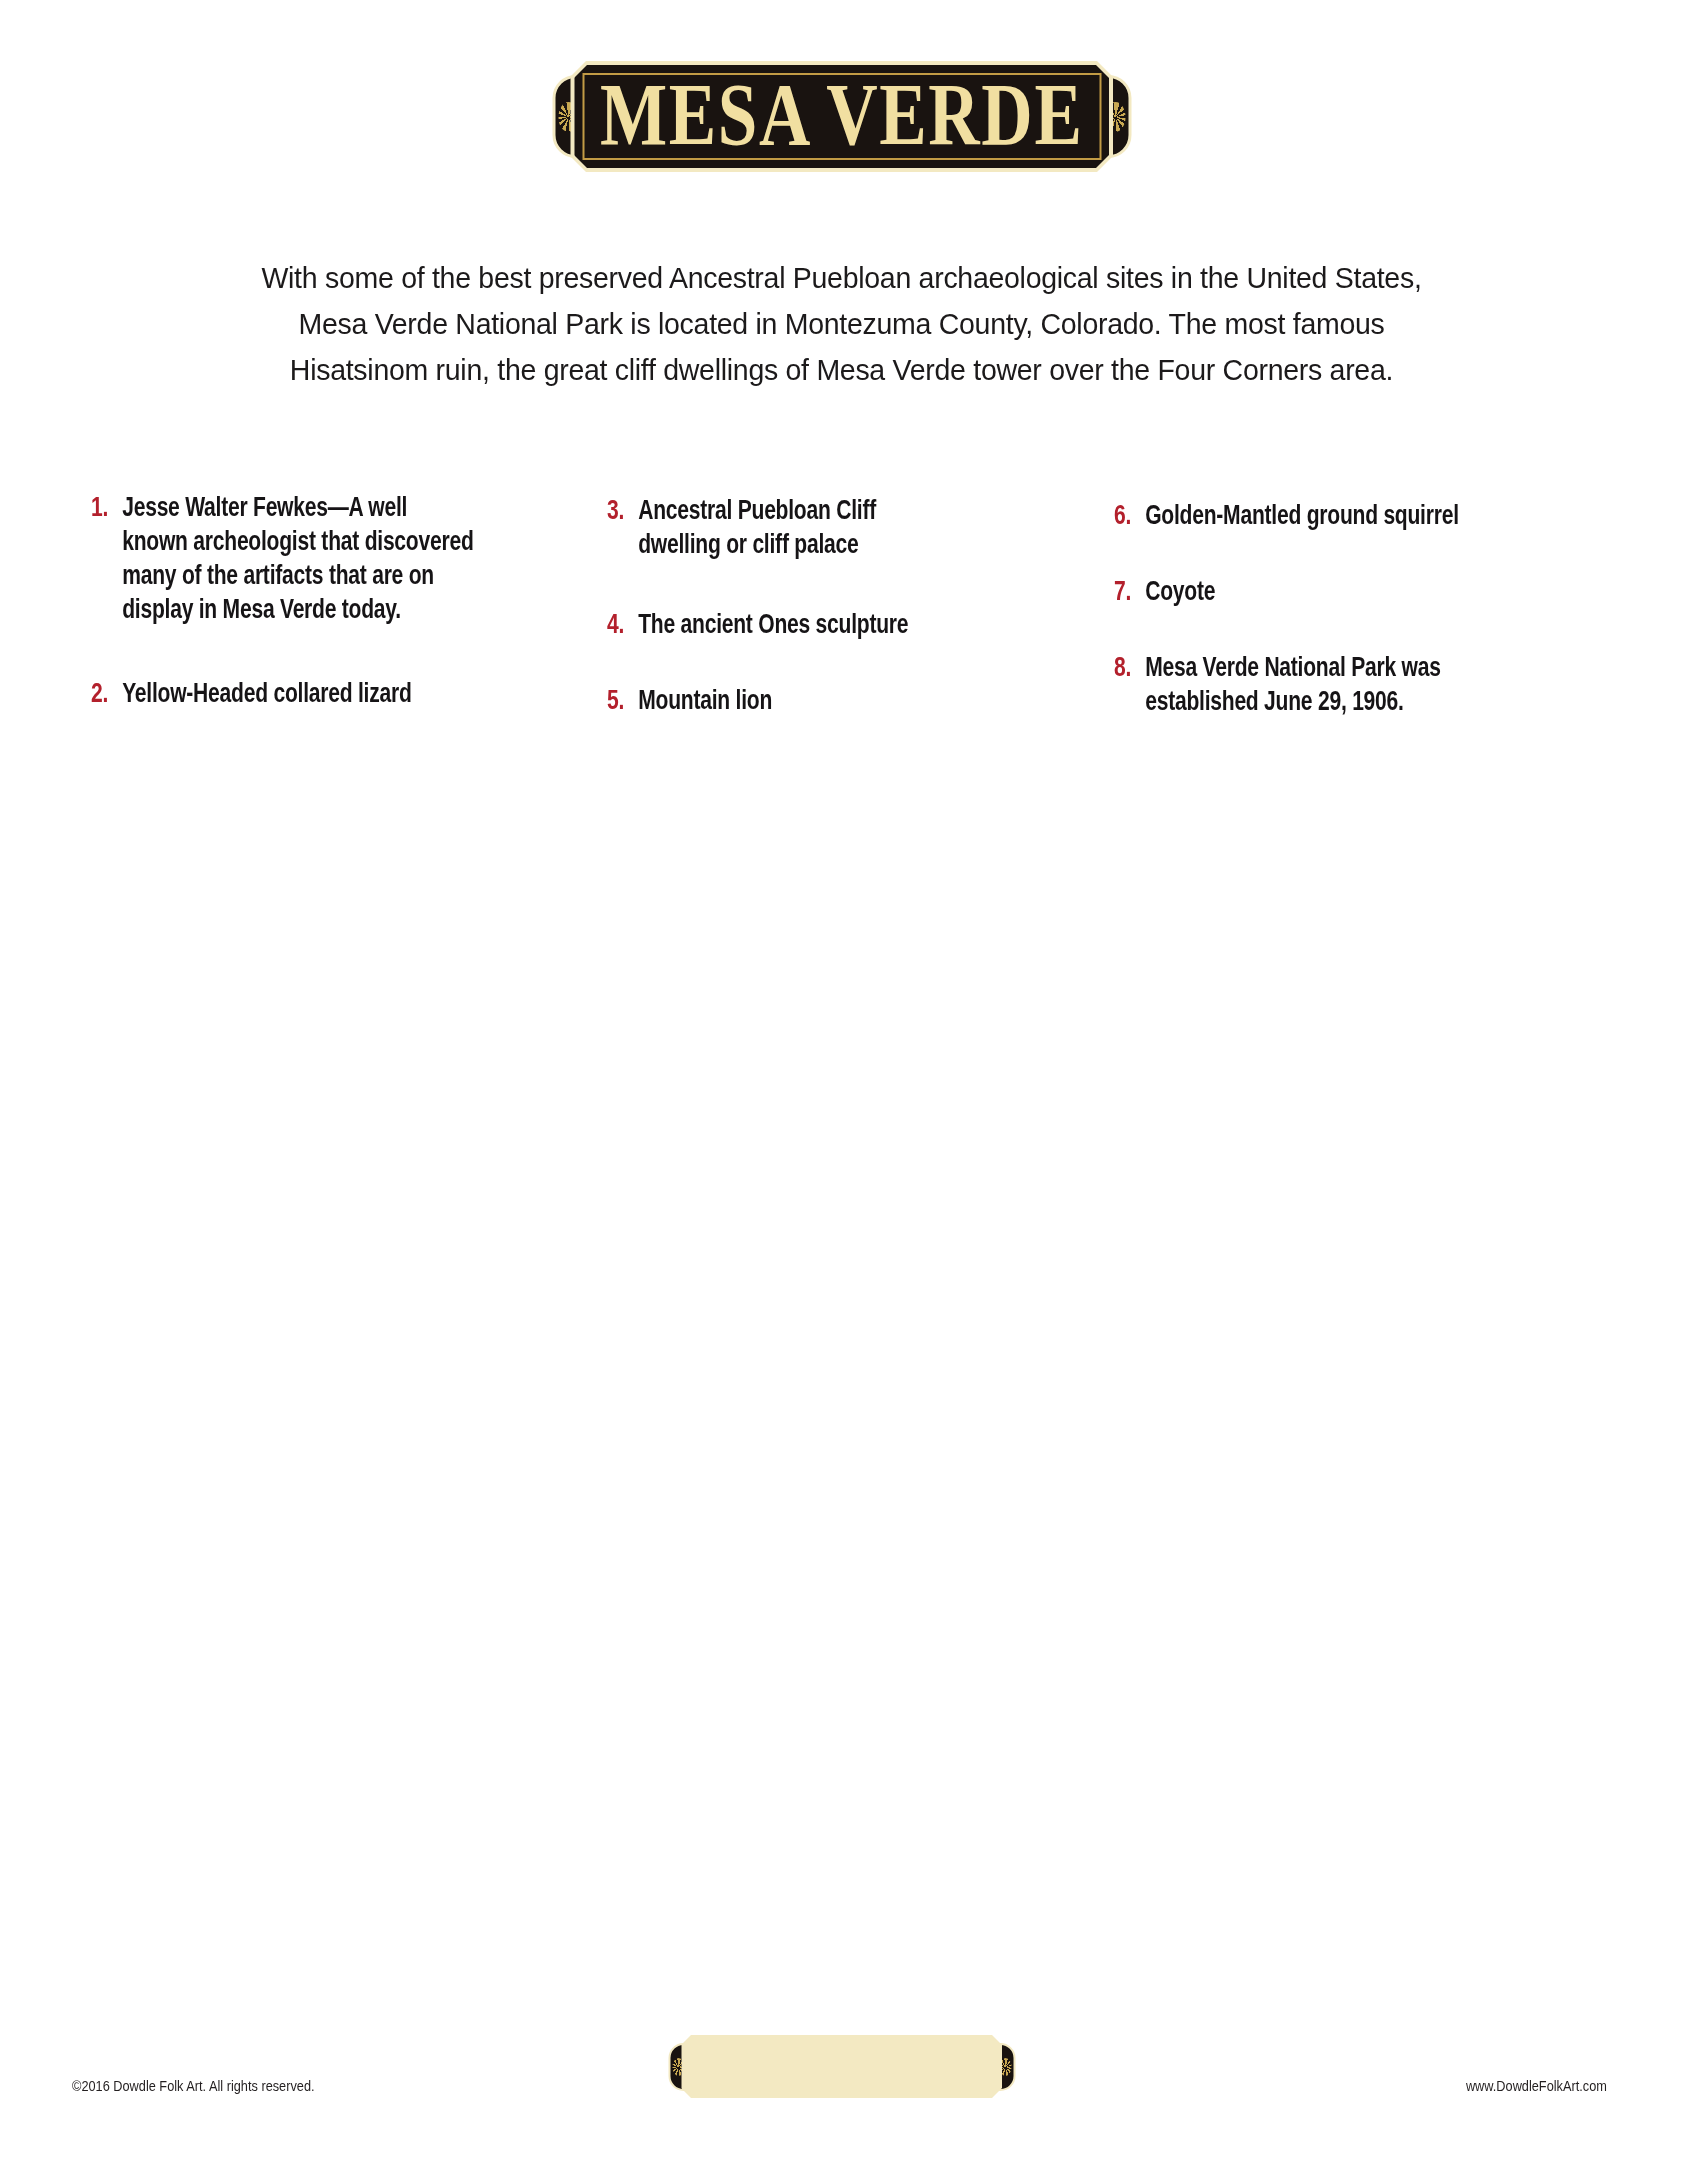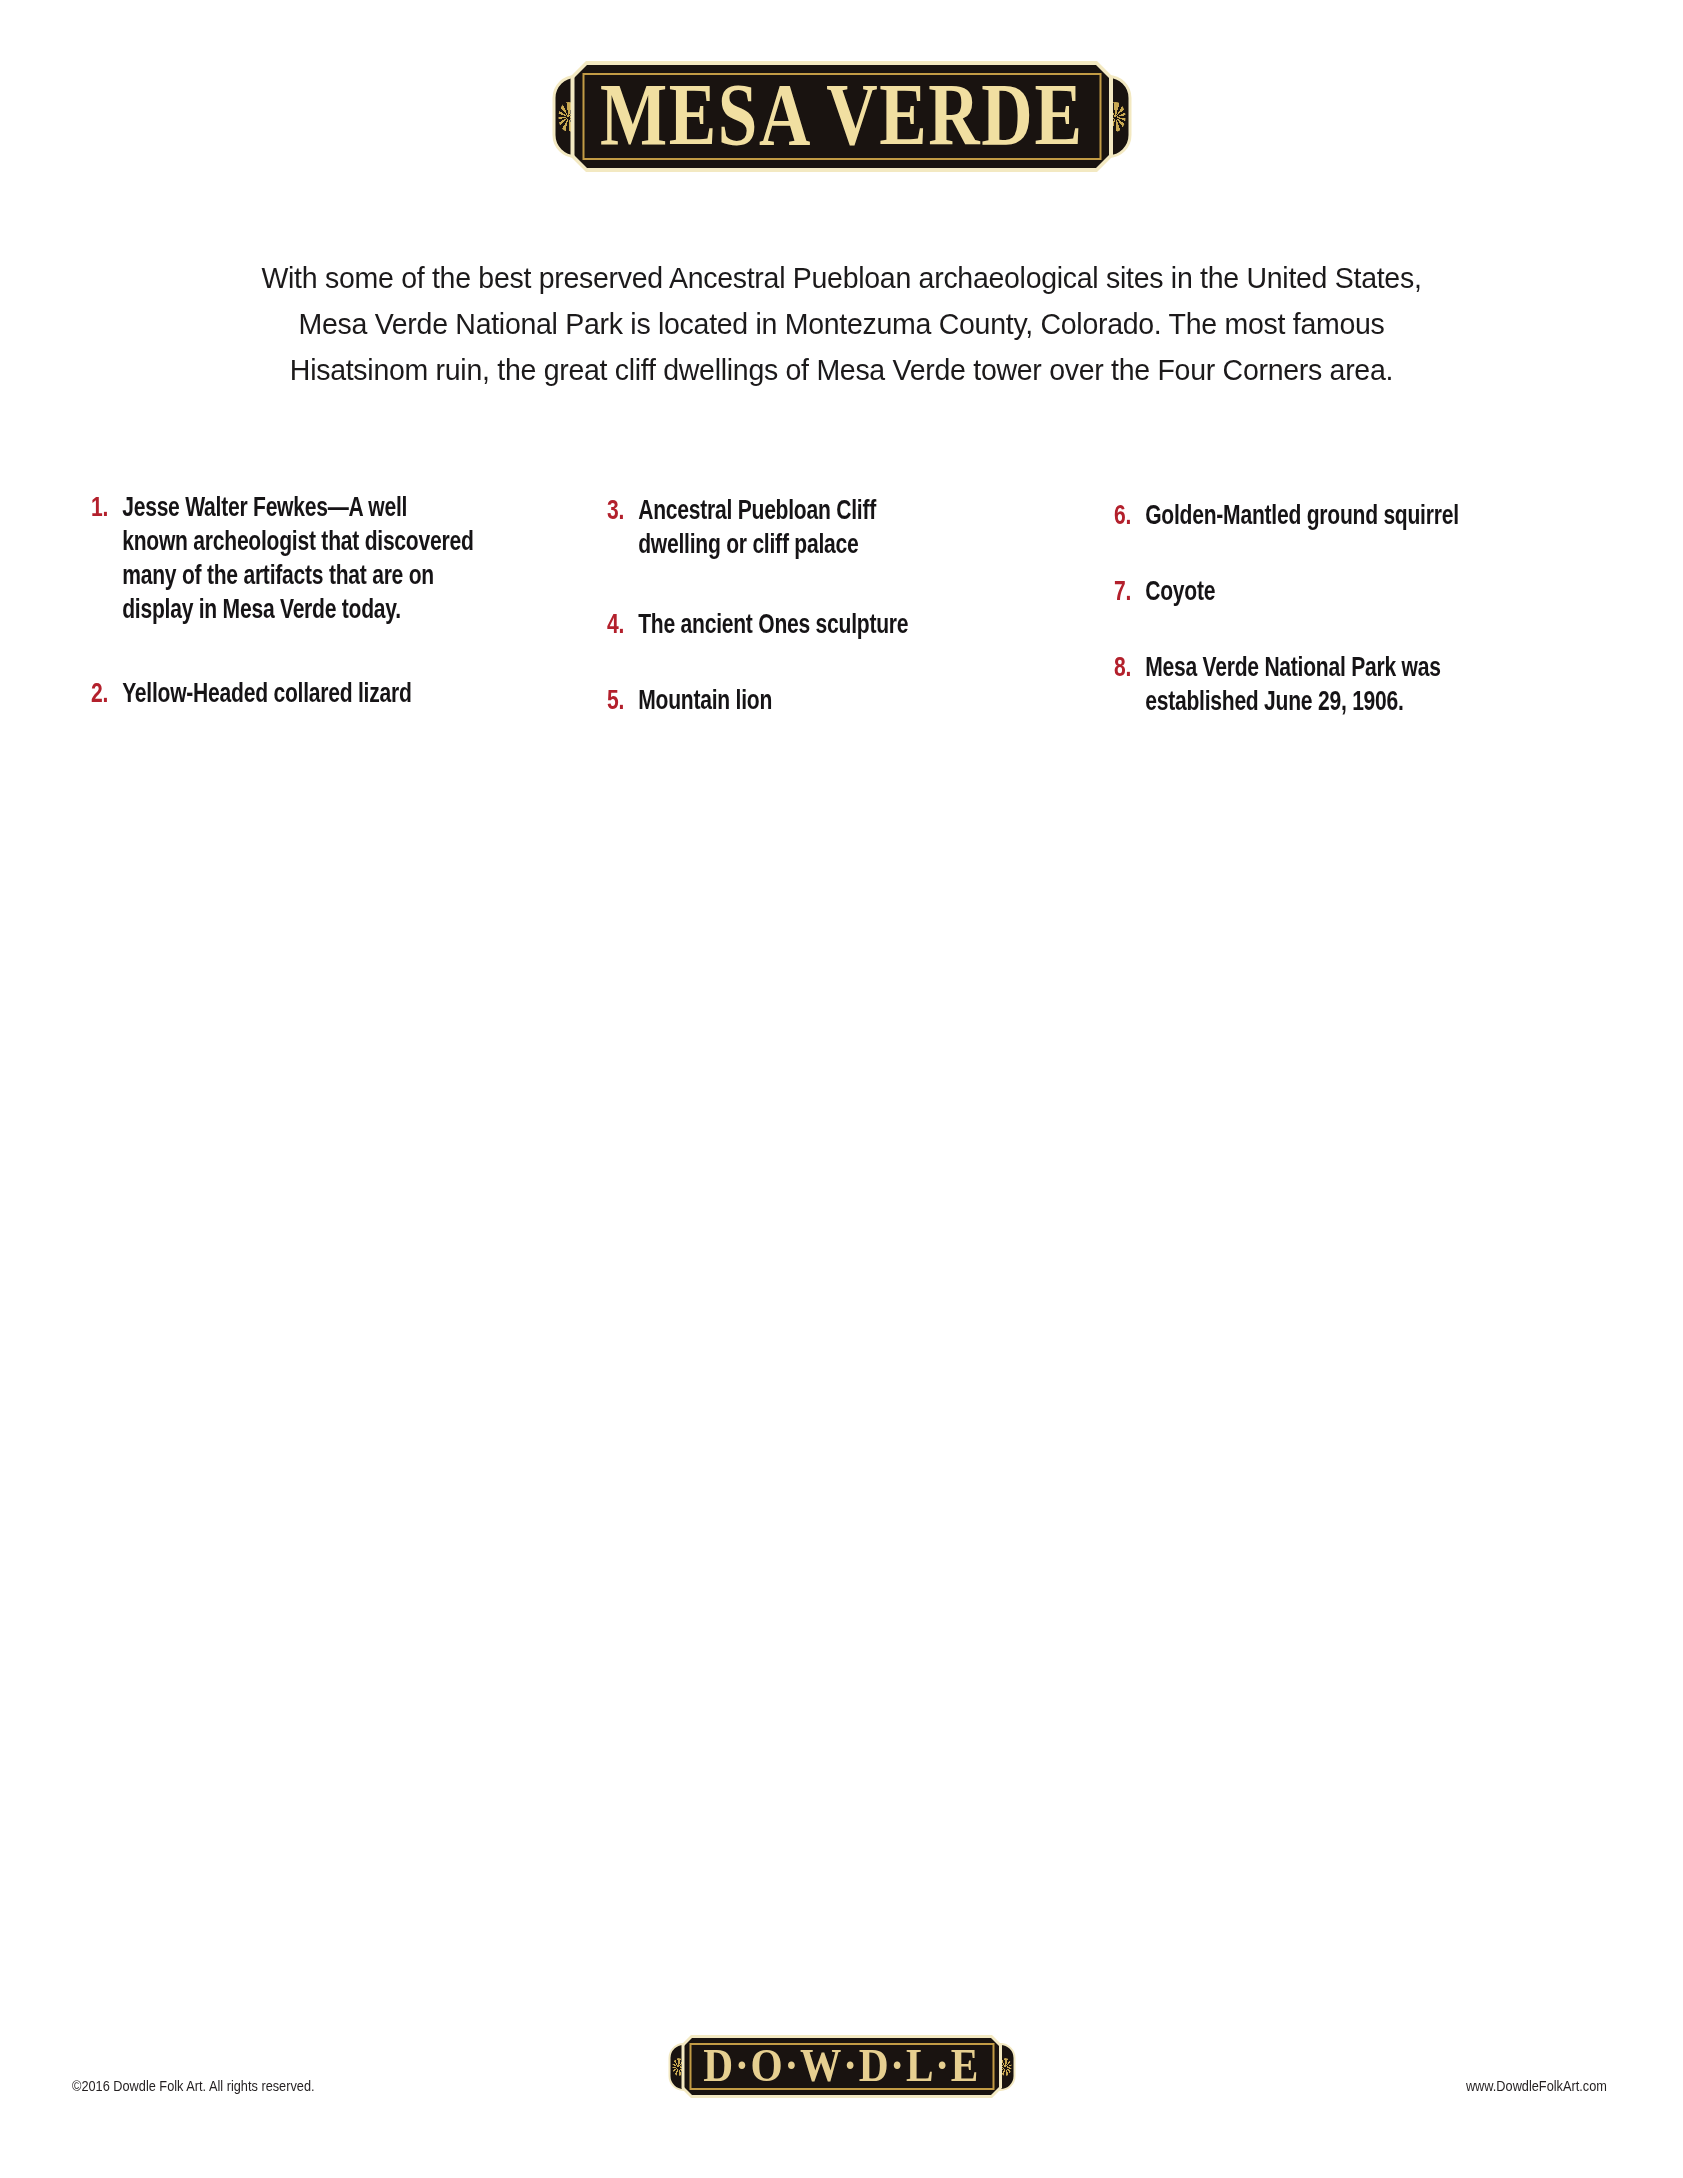--- a/index.html
+++ b/index.html
@@ -185,23 +185,19 @@
   </div>
 
   <div class="plaque plaque-footer">
     <div class="cap cap-left">
       <div class="rosette"></div>
     </div>
     <div class="cap cap-right">
       <div class="rosette"></div>
     </div>
     <div class="plaque-border"></div>
-    <div class="plaque-face">
-      <div class="pinstripe"></div>
-      <span class="plaque-title">D·O·W·D·L·E</span>
-    </div>
   </div>
 
   <div class="copyright">©2016 Dowdle Folk Art. All rights reserved.</div>
   <div class="website">www.DowdleFolkArt.com</div>
 
 </div>
 
 
 </body></html>

